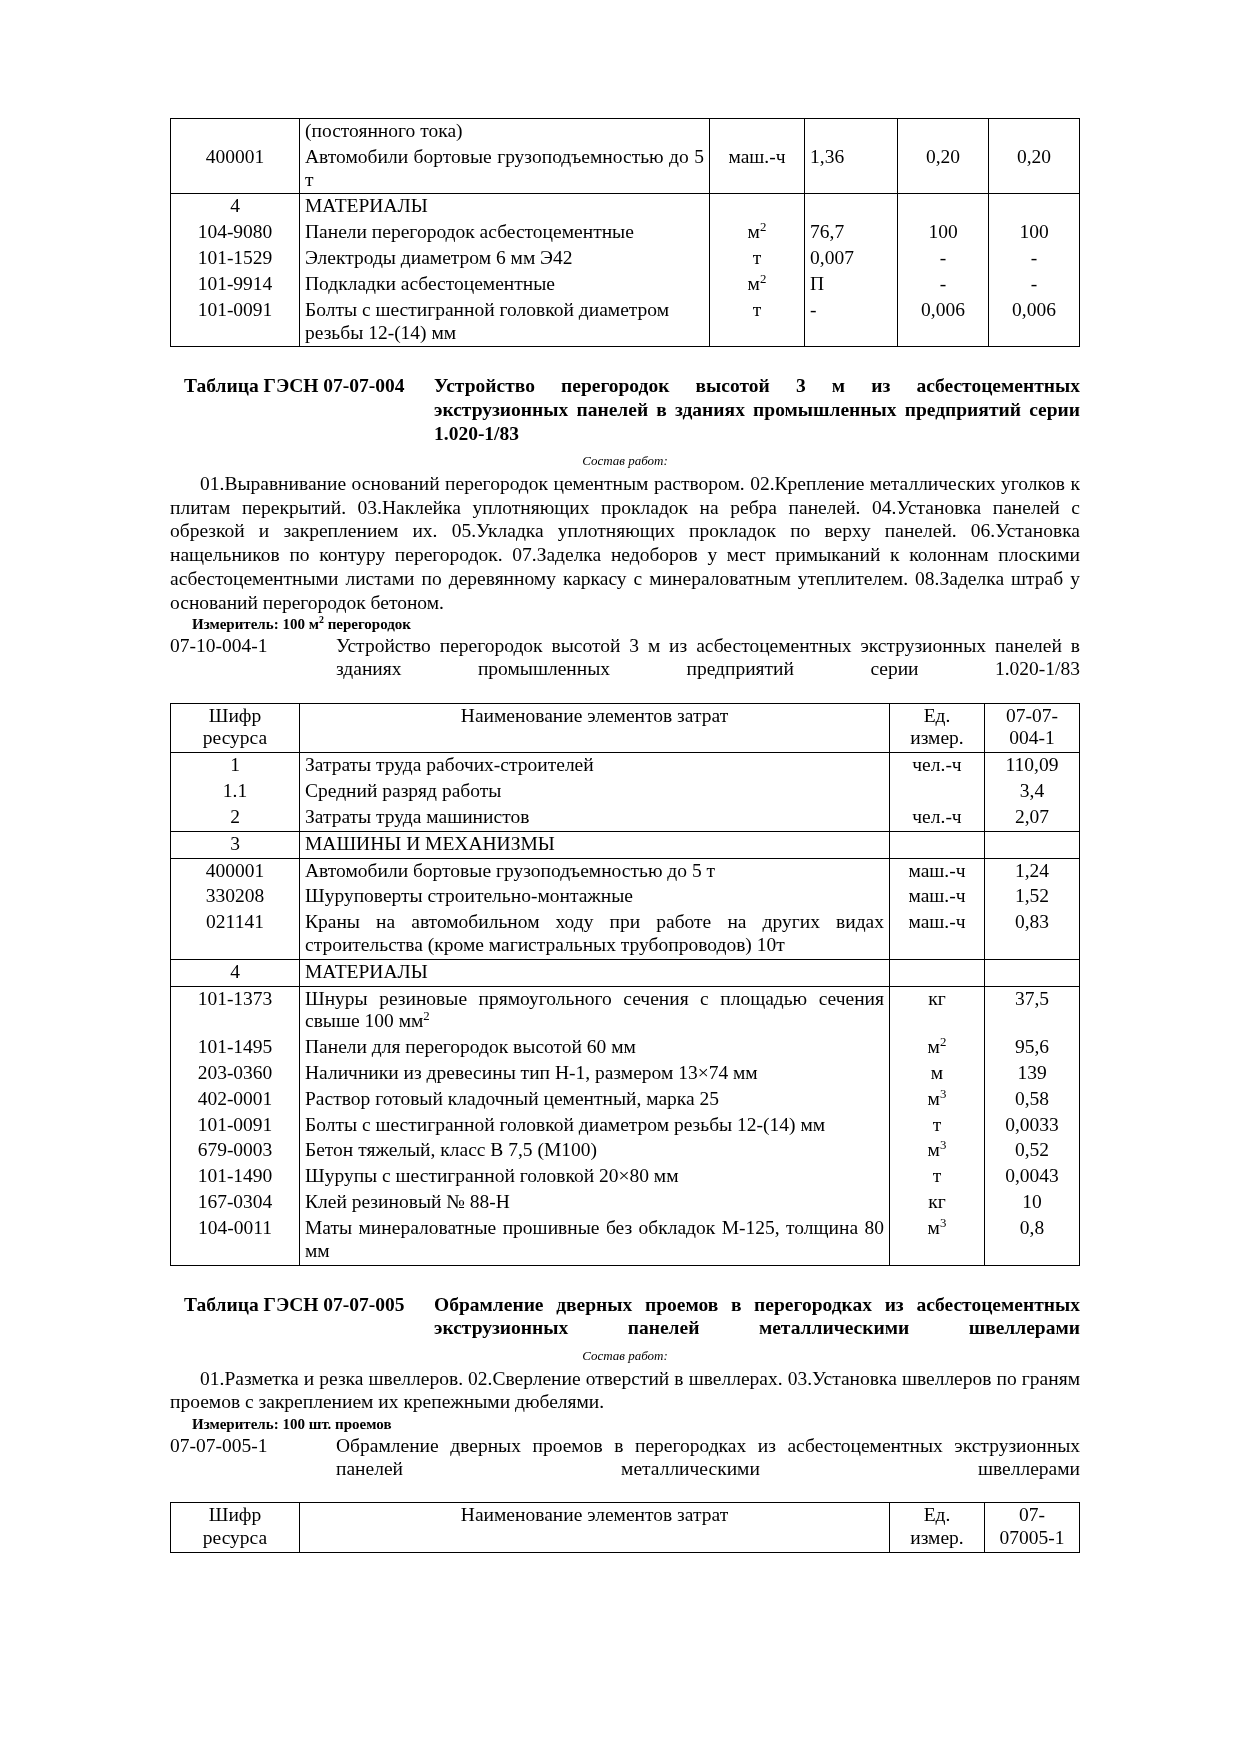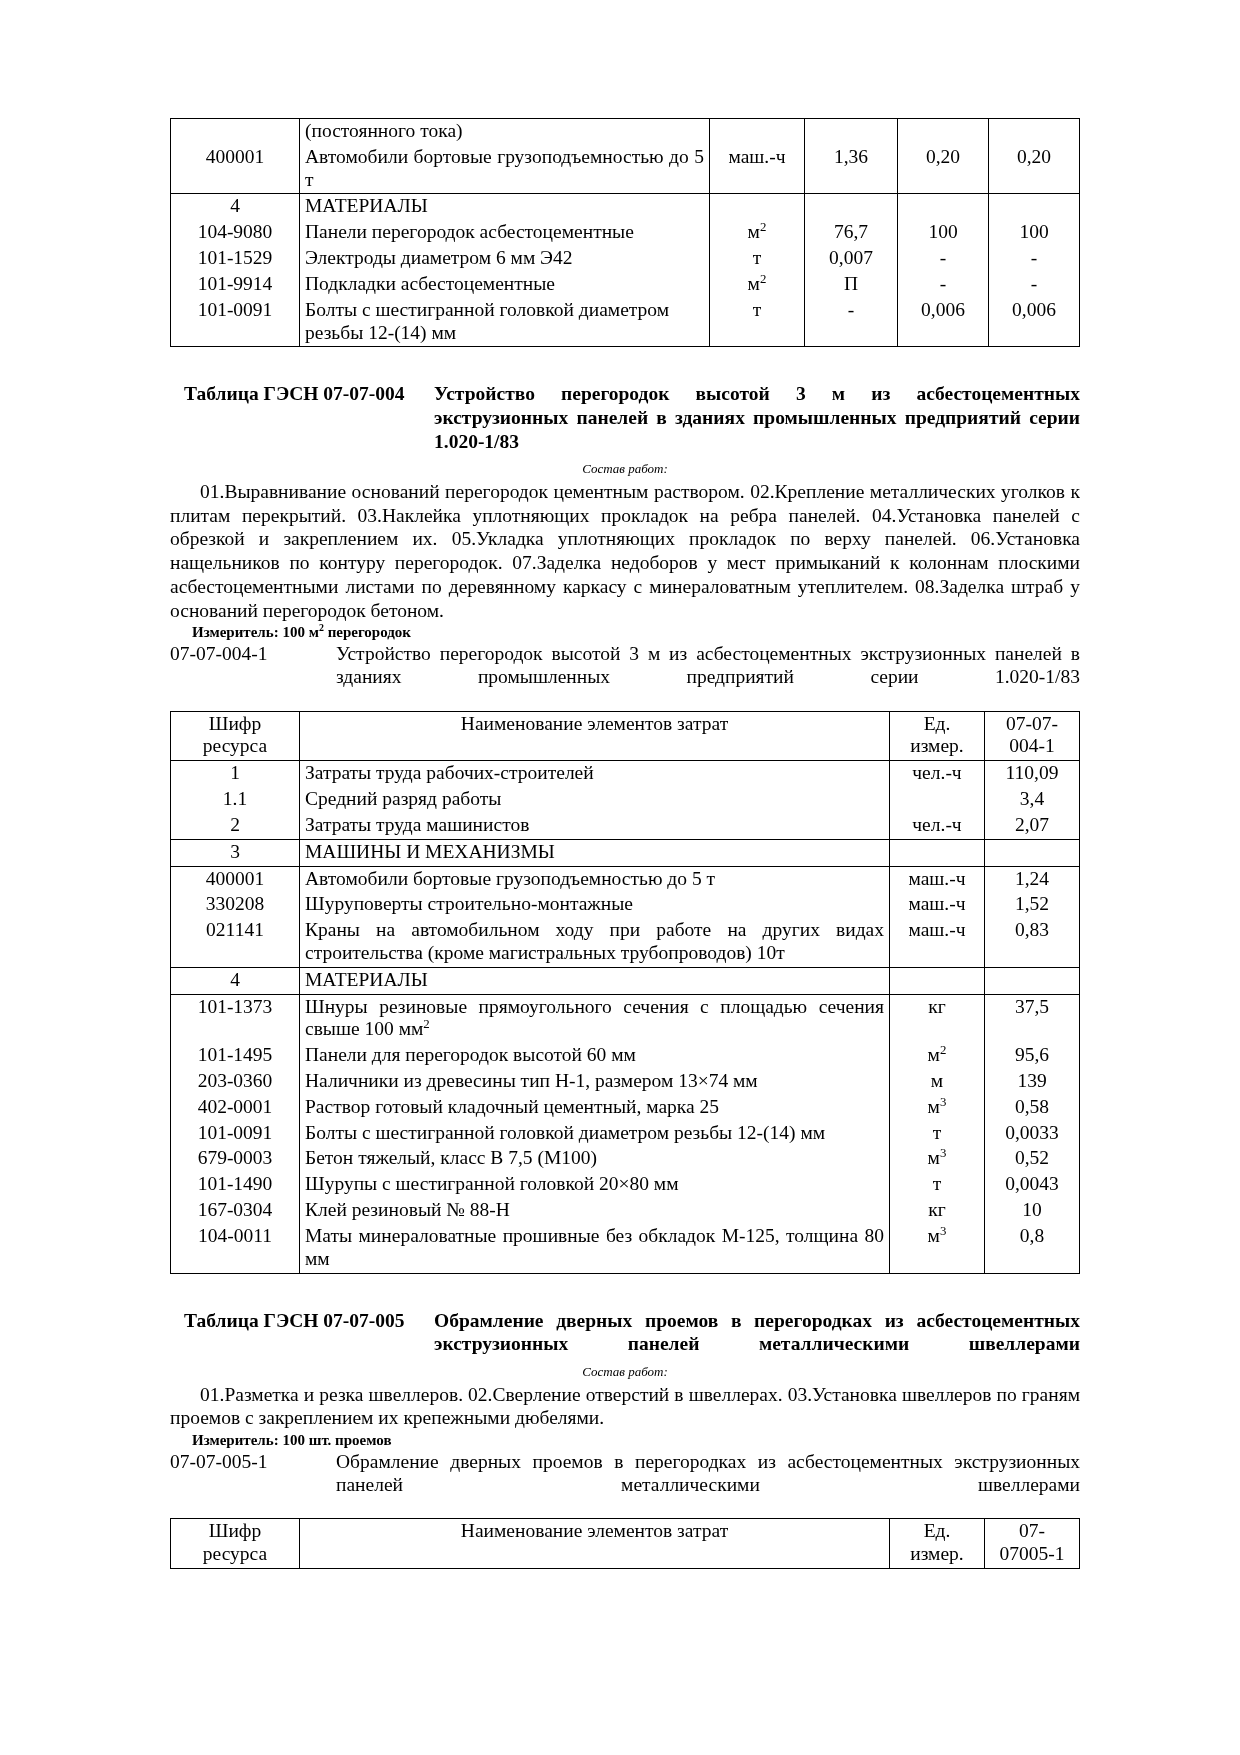--- a/index.html
+++ b/index.html
@@ -34,39 +34,39 @@
   }
   table.gesn td, table.gesn th {
     border: 1.6px solid #000;
     padding: 1px 5px 2px 5px;
     vertical-align: top;
     font-weight: normal;
   }
   .c-code   { width: 118px; text-align: center; }
   .c-name   { text-align: left; }
   .c-unit   { width: 84px;  text-align: center; }
-  .c-v1     { width: 82px;  text-align: center; }
+  .c-v1     { width: 82px;  }
   .c-v2     { width: 80px;  text-align: center; }
   .c-v3     { width: 80px;  text-align: center; }
   .c-val    { width: 84px;  text-align: center; margin-left: 48px; }
 
   .nb { border-top: none !important; border-bottom: none !important; }
   .nb-top { border-top: none !important; }
   .nb-bot { border-bottom: none !important; }
 
   .bold { font-weight: bold; }
   .center { text-align: center; }
   .just-full { text-align: justify; }
 
   sup { font-size: 0.66em; vertical-align: super; line-height: 0; }
 
   
   .tbl-heading {
     display: flex;
-    margin-top: 35px;
+    margin-top: 27px;
     font-size: 19.5px;
     line-height: 1.21;
   }
   .tbl-heading .th-label {
     font-weight: bold;
     width: 264px;
     flex: 0 0 264px;
     padding-left: 14px;
     box-sizing: border-box;
   }
@@ -186,21 +186,21 @@
     <div class="tbl-heading">
       <div class="th-label">Таблица ГЭСН 07-07-004</div>
       <div class="th-title">Устройство перегородок высотой 3 м из асбестоцементных экструзионных панелей в зданиях промышленных предприятий серии 1.020-1/83</div>
     </div>
 
     <div class="sostav">Состав работ:</div>
     <div class="body-par">01.Выравнивание оснований перегородок цементным раствором. 02.Крепление металлических уголков к плитам перекрытий. 03.Наклейка уплотняющих прокладок на ребра панелей. 04.Установка панелей с обрезкой и закреплением их. 05.Укладка уплотняющих прокладок по верху панелей. 06.Установка нащельников по контуру перегородок. 07.Заделка недоборов у мест примыканий к колоннам плоскими асбестоцементными листами по деревянному каркасу с минераловатным утеплителем. 08.Заделка штраб у оснований перегородок бетоном.</div>
     <div class="izmeritel"><span>Измеритель: 100 м<sup>2</sup> перегородок</span></div>
 
     <div class="item-line">
-      <div class="il-code">07-07-004-1</div>
+      <div class="il-code">07-10-004-1</div>
       <div class="il-text jf">Устройство перегородок высотой 3 м из асбестоцементных экструзионных панелей в зданиях промышленных предприятий серии 1.020-1/83</div>
     </div>
 
     <div class="spacer-22"></div>
 
     <table class="gesn">
       <thead>
         <tr>
           <th class="c-code center">Шифр<br>ресурса</th>
           <th class="c-name center">Наименование элементов затрат</th>

